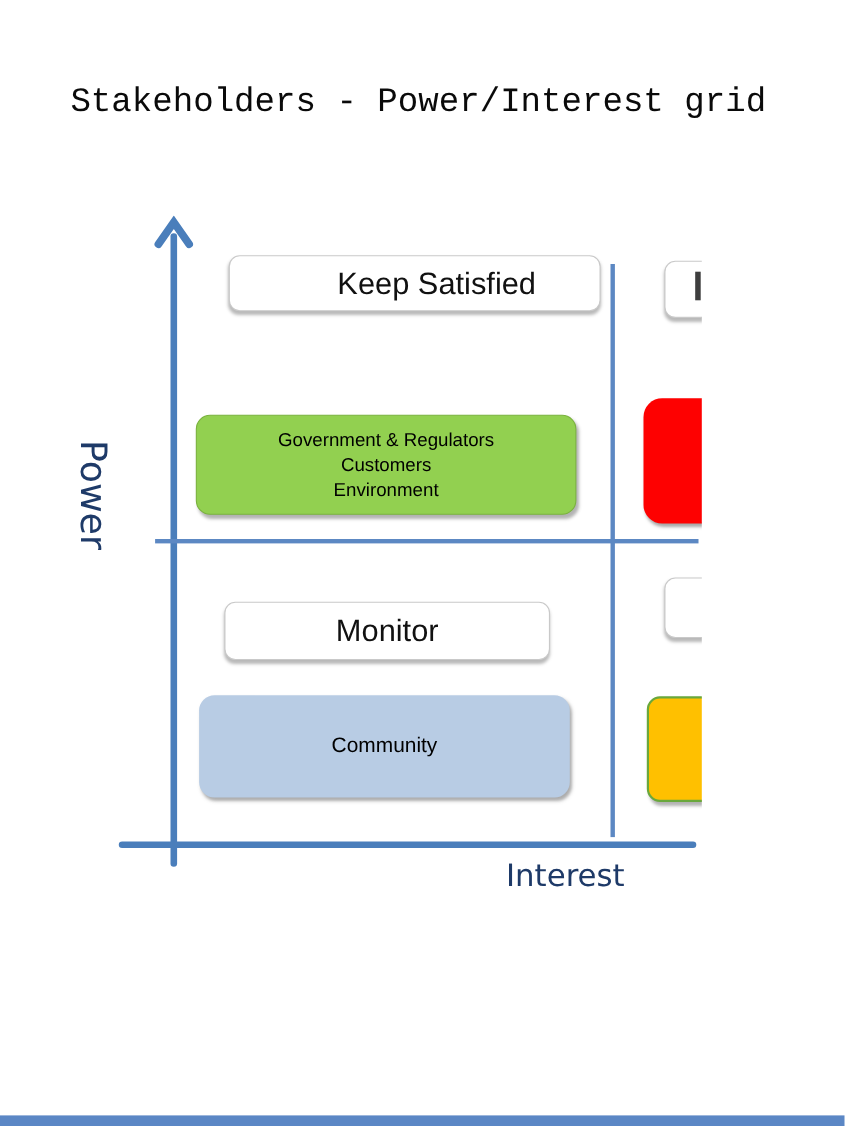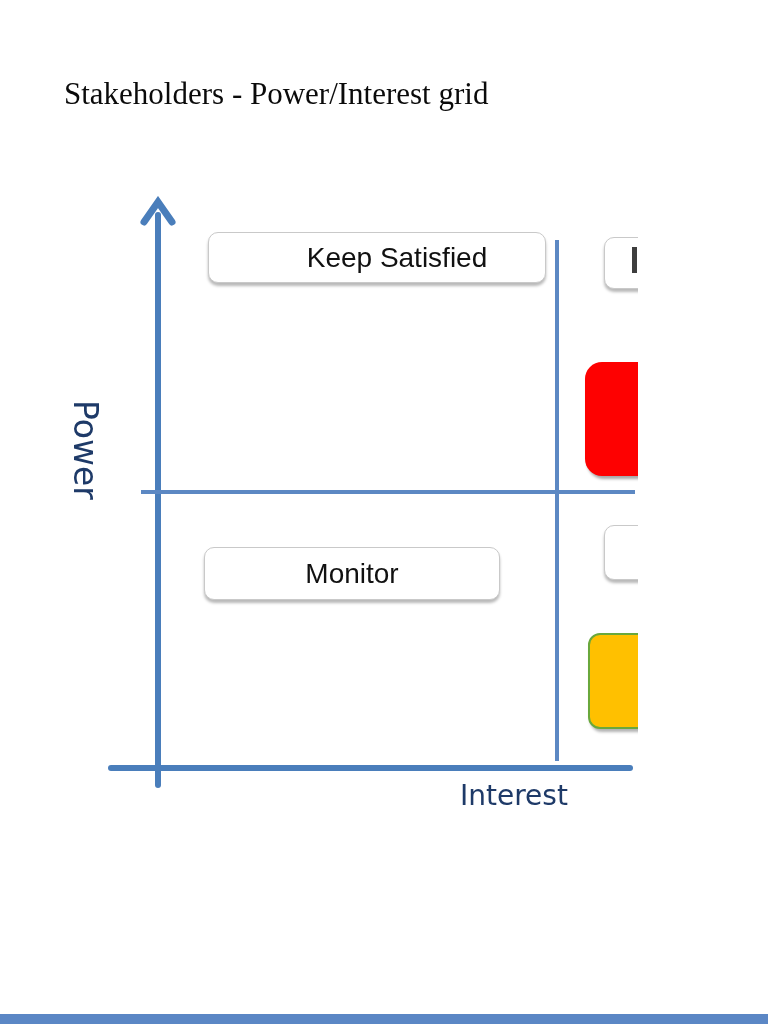--- a/index.html
+++ b/index.html
@@ -8,21 +8,21 @@
     width: 768px;
     height: 1024px;
     background: #ffffff;
     overflow: hidden;
     font-family: "Liberation Sans", sans-serif;
   }
   .slide-title {
     position: absolute;
     left: 64px;
     top: 76px;
-    font-family: Liberation Serif, serif;
+    font-family: Liberation Mono, monospace;
     font-size: 31px;
     color: #0a0a0a;
     white-space: nowrap;
   }
   
   .content-clip {
     position: absolute;
     left: 0; top: 0;
     width: 638px;
     height: 1014px;
@@ -162,23 +162,31 @@
 
     <div class="h-divider"></div>
     <div class="v-divider"></div>
 
     <div class="axis-label power-label">Power</div>
     <div class="axis-label interest-label">Interest</div>
 
     <div class="label-box ks">
       <span>Keep Satisfied</span>
     </div>
+    <div class="green-box">
+      <div>Government &amp; Regulators</div>
+      <div>Customers</div>
+      <div>Environment</div>
+    </div>
 
     <div class="label-box mon">
       <span>Monitor</span>
+    </div>
+    <div class="blue-box">
+      <span>Community</span>
     </div>
 
     <div class="label-box tr"></div>
     <div class="letter-frag"></div>
     <div class="red-box"></div>
 
     <div class="label-box br"></div>
     <div class="orange-box"></div>
 
   </div>

